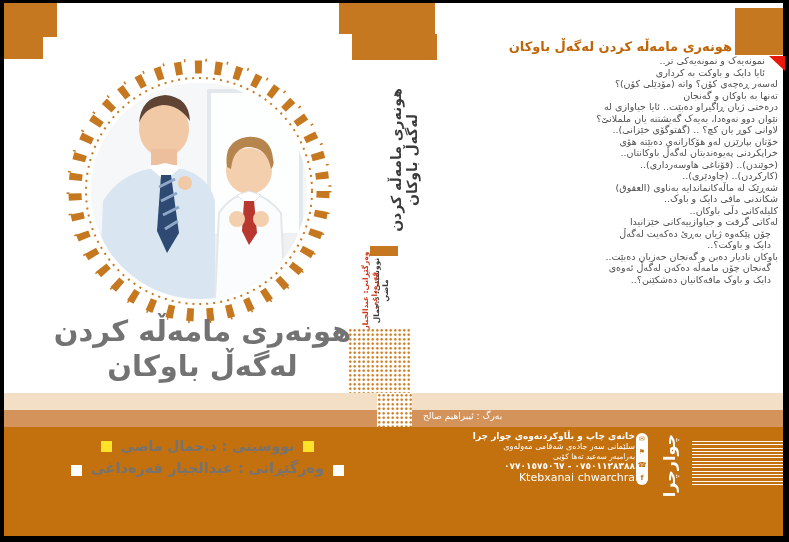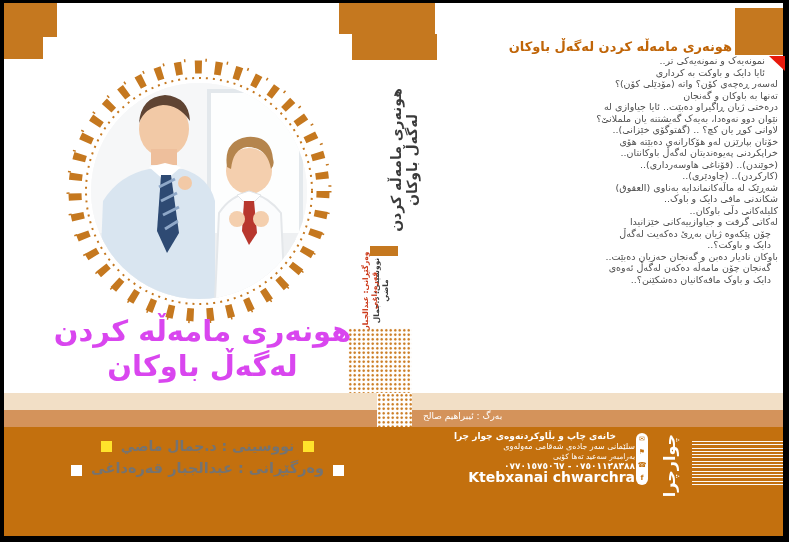--- a/index.html
+++ b/index.html
@@ -14,21 +14,21 @@
   .band-dark{left:4px;top:427px;width:779px;height:109px;background:#C3700E;}
   
   .dots{background-color:#fff;
         background-image:radial-gradient(#C9781B 1px, transparent 1.4px);
         background-size:4.5px 4.5px;}
   
   .photo-circle{left:91px;top:83px;width:216px;height:216px;border-radius:50%;
                 overflow:hidden;background:#f6f7f8;}
   
   .front-title{left:30px;top:314px;width:345px;text-align:center;direction:rtl;
-               color:#d946ef;font-size:29px;line-height:35px;font-weight:bold;}
+               color:#737373;font-size:29px;line-height:35px;font-weight:bold;}
   
   .credit-row{left:60px;width:295px;display:flex;align-items:center;justify-content:center;
               gap:9px;direction:rtl;color:#737373;font-weight:bold;}
   .sq{width:11px;height:11px;display:inline-block;flex:0 0 auto;}
   .sq-yellow{background:#FFE32B;}
   .sq-white{background:#ffffff;}
   
   .back-title{right:57px;top:39px;color:#C06508;font-size:13px;font-weight:bold;direction:rtl;}
   .flag{right:4px;top:56px;width:0;height:0;border-top:15px solid #E8190C;border-left:16px solid transparent;}
   .back-text{right:11px;top:55px;width:330px;direction:rtl;text-align:right;
@@ -38,25 +38,25 @@
   
   .rot{transform:rotate(-90deg);direction:rtl;text-align:center;}
   .spine-title{left:312px;top:148px;width:176px;height:24px;font-size:14px;font-weight:bold;color:#3B3B3B;}
   .spine-divider{left:370px;top:246px;width:28px;height:10px;background:#C5781F;}
   .spine-author{left:342px;top:285px;width:70px;height:11px;font-size:7.5px;font-weight:bold;color:#3B3B3B;}
   .spine-translator{left:326px;top:285px;width:80px;height:11px;font-size:7.5px;font-weight:bold;color:#CC3A1A;}
   
   .designer{left:423px;top:411px;color:#fff;font-size:9px;direction:rtl;}
   
   .pub-text{right:154px;top:431px;width:200px;text-align:right;direction:rtl;color:#fff;}
-  .pub-name{font-size:9px;font-weight:bold;line-height:11px;text-align:center;}
+  .pub-name{font-size:9px;font-weight:bold;line-height:11px;}
   .pub-addr1{font-size:8px;line-height:10px;}
   .pub-addr2{font-size:7.5px;line-height:9px;}
   .pub-phones{font-size:9px;font-weight:bold;line-height:11px;text-align:right;}
-  .pub-latin{font-size:14px;font-weight:bold;line-height:11px;direction:ltr;}
+  .pub-latin{font-size:11px;font-weight:normal;line-height:11px;direction:ltr;}
   .icon-strip{left:636px;top:433px;width:12px;height:52px;background:#fff;border-radius:6px;
               display:flex;flex-direction:column;align-items:center;justify-content:space-around;
               color:#C3700E;font-size:7px;line-height:7px;}
   .logo{left:643px;top:443px;width:54px;height:36px;transform:rotate(-90deg);
         color:#fff;font-size:16px;font-weight:bold;text-align:center;line-height:36px;direction:rtl;}
   .ruled{left:692px;top:441px;width:91px;height:46px;
          background:repeating-linear-gradient(to bottom, rgba(255,255,255,.95) 0px,
                      rgba(255,255,255,.95) 1px, transparent 1px, transparent 3.3px);}
 </style>
 </head>

